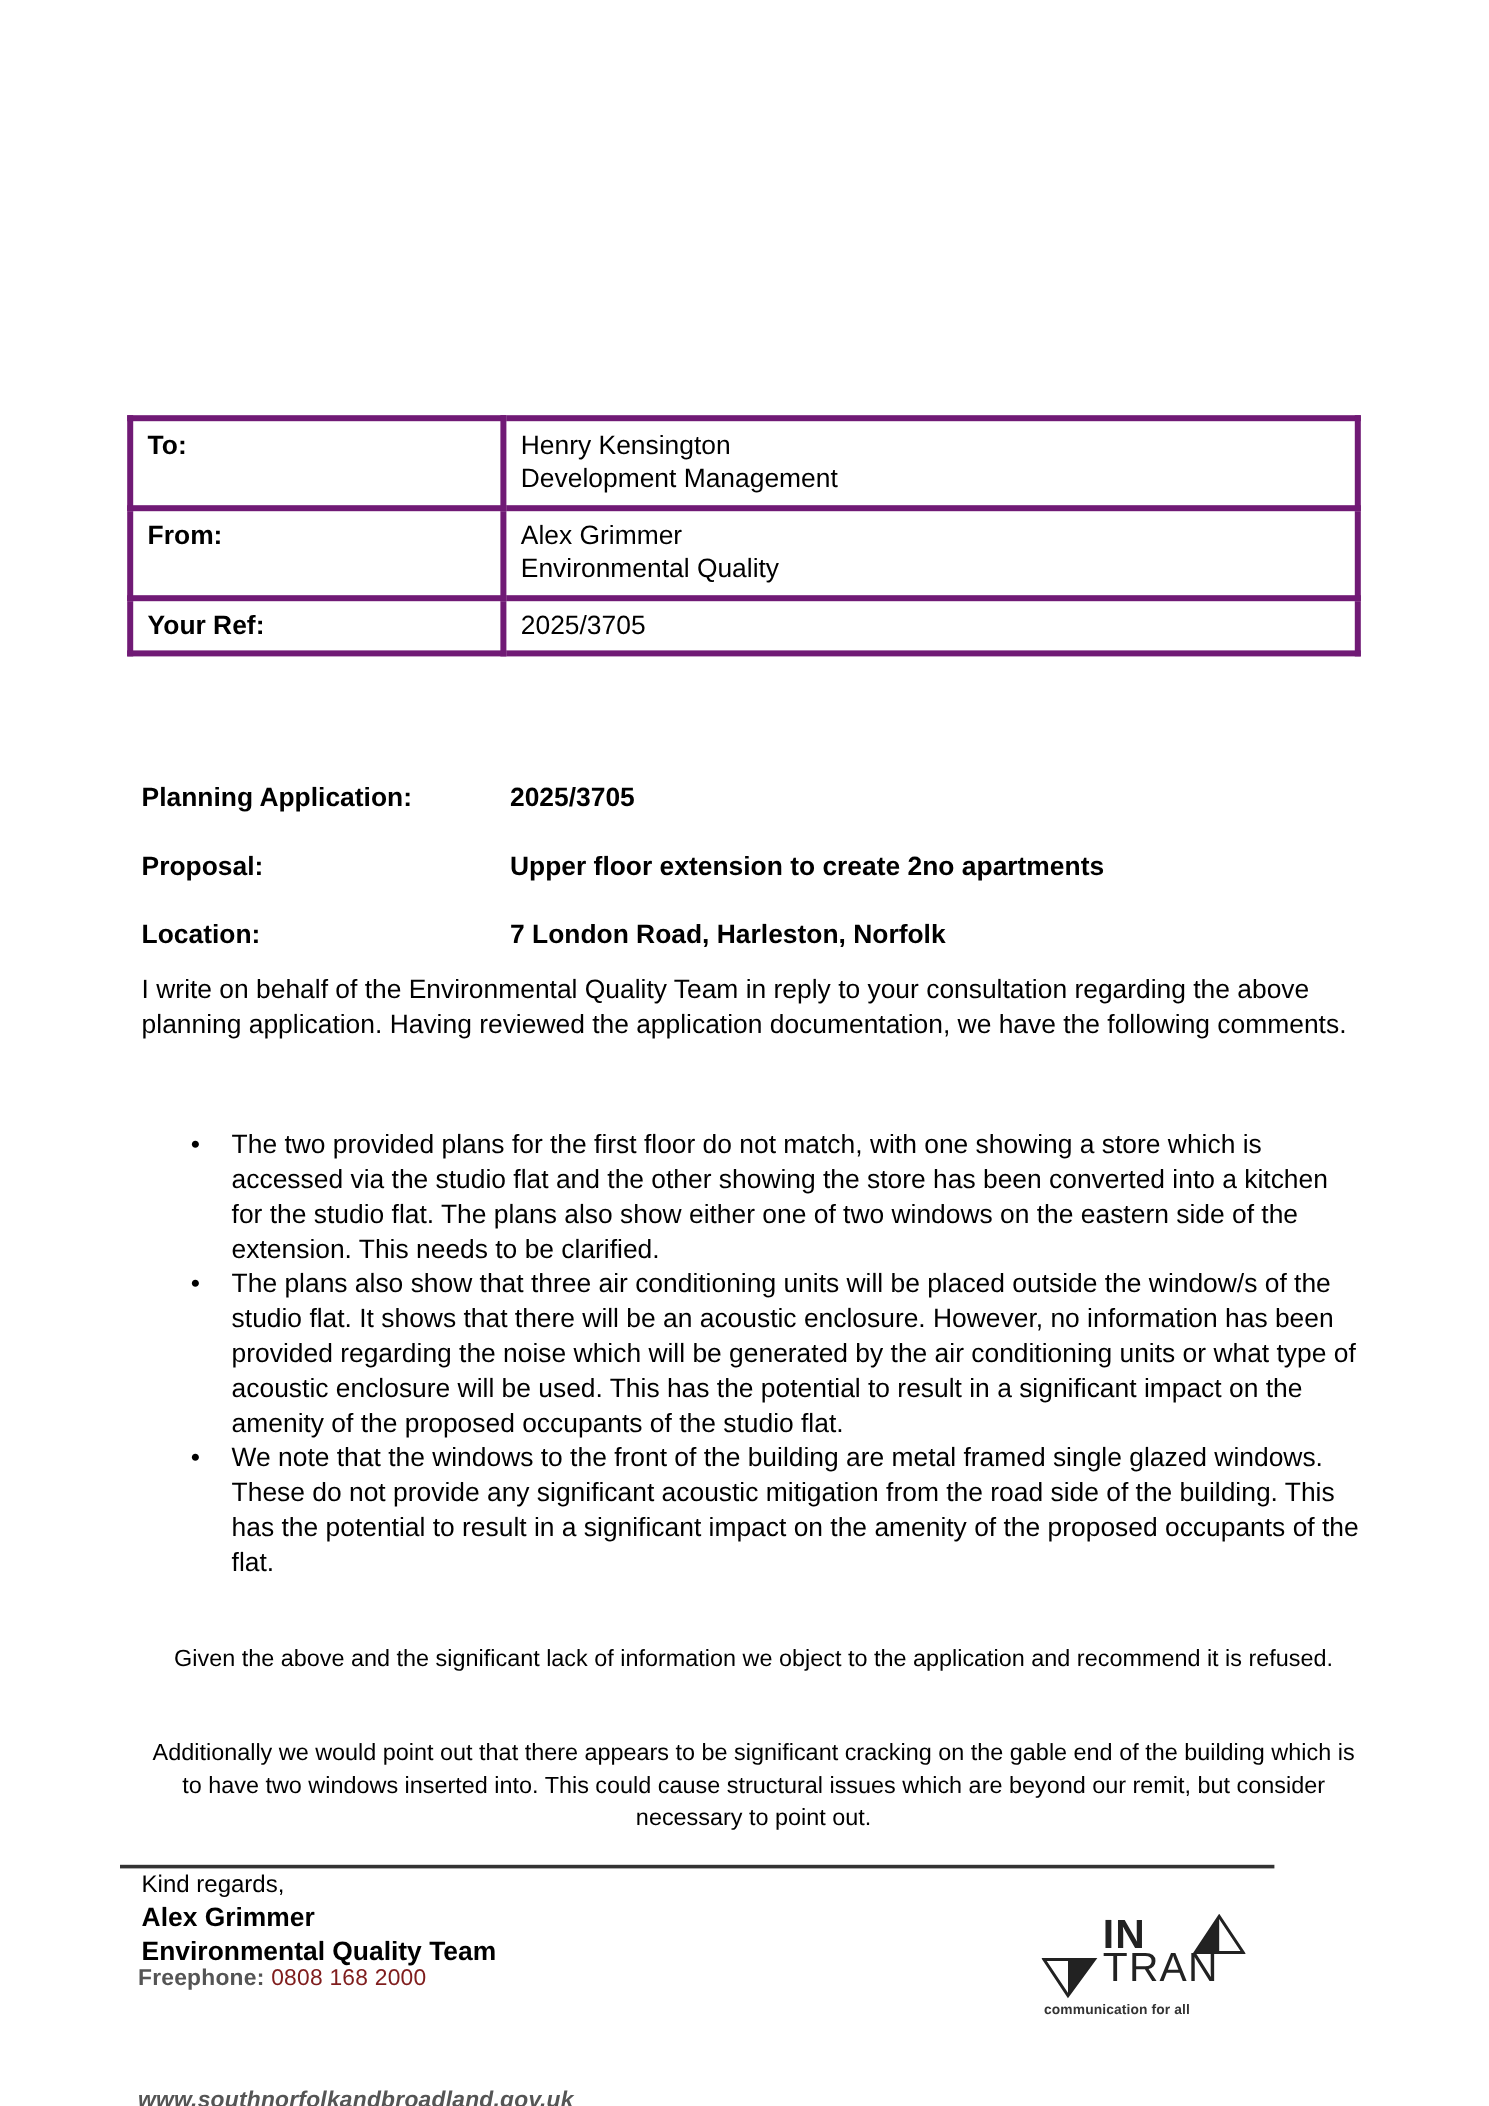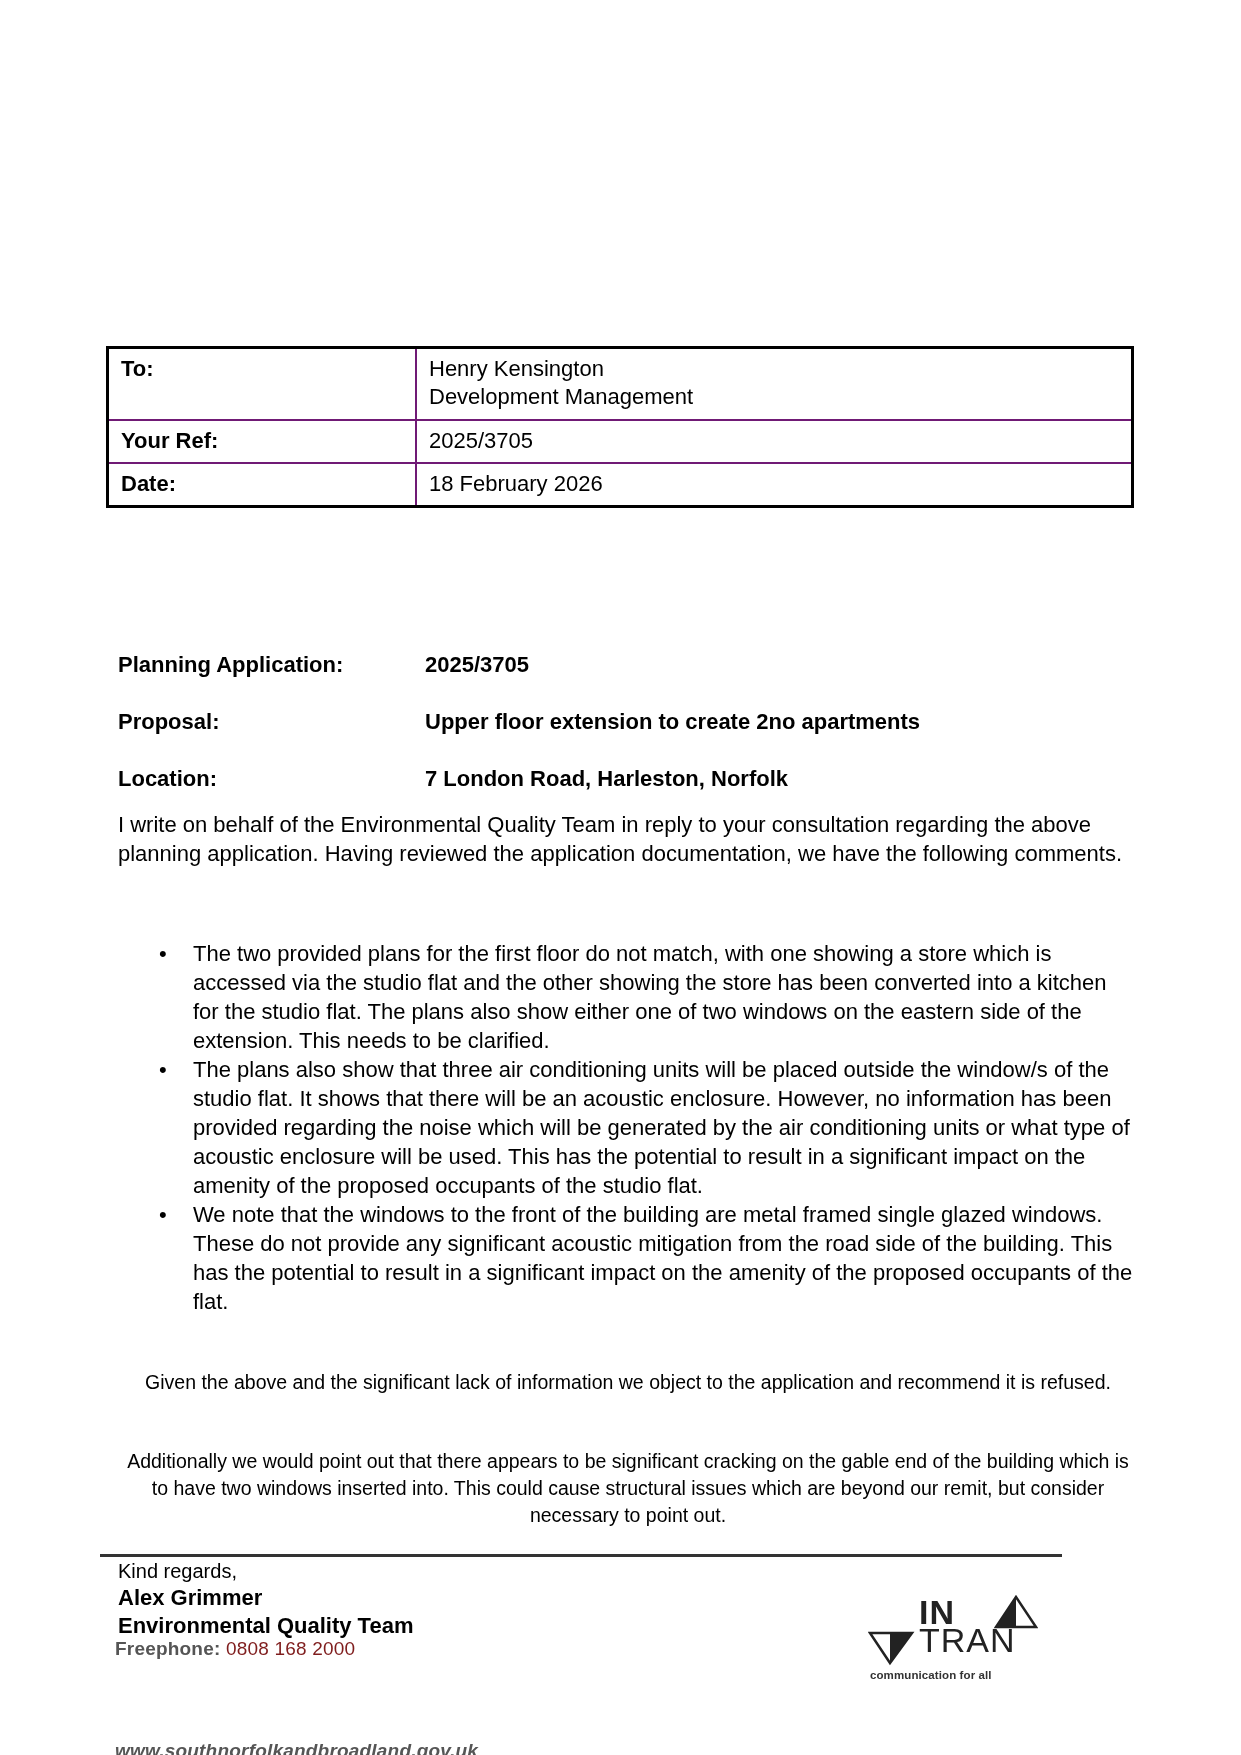--- a/index.html
+++ b/index.html
@@ -5,21 +5,21 @@
     html, body { margin: 0; padding: 0; background: #ffffff; }
     body {
       width: 1241px; height: 1755px; position: relative; overflow: hidden;
       font-family: "Liberation Sans", sans-serif; color: #000;
     }
     .memo-table {
       position: absolute; left: 106px; top: 346px; width: 1028px;
       border-collapse: collapse; border: 3px solid #000;
       font-size: 22px; line-height: 28px;
     }
-    .memo-table td { border: 2px solid #701a75; vertical-align: top; padding: 6px 12px 6px 12px; }
+    .memo-table td { border: 5px solid #701a75; vertical-align: top; padding: 6px 12px 6px 12px; }
     .memo-table td.lbl { width: 282px; font-weight: bold; }
     .memo-table tr.tall td { height: 58px; }
     .memo-table tr.short td { height: 29px; }
     .memo-table tr.thick-top td { border-top: 2px solid #000; }
 
     .heading-block { position: absolute; left: 118px; width: 1000px; font-size: 22px; font-weight: bold; }
     .heading-row { position: absolute; left: 0; height: 28px; line-height: 28px; white-space: nowrap; }
     .heading-row .hlabel { position: absolute; left: 0; }
     .heading-row .hvalue { position: absolute; left: 307px; }
 
@@ -48,27 +48,30 @@
 
 <table class="memo-table">
   <tbody>
     <tr class="tall">
       <td class="lbl">To:</td>
       <td>
         <div>Henry Kensington</div>
         <div>Development Management</div>
       </td>
     </tr>
+    <tr class="tall thick-top">
+      <td class="lbl">From:</td>
+      <td>
+        <div>Alex Grimmer</div>
+        <div>Environmental Quality</div>
+      </td>
+    </tr>
     <tr class="short">
       <td class="lbl">Your Ref:</td>
       <td>2025/3705</td>
-    </tr>
-    <tr class="short thick-top">
-      <td class="lbl">Date:</td>
-      <td>18 February 2026</td>
     </tr>
   </tbody>
 </table>
 
 <div class="heading-block" style="top:651px;">
   <div class="heading-row" style="top:0;">
     <span class="hlabel">Planning Application:</span>
     <span class="hvalue">2025/3705</span>
   </div>
   <div class="heading-row" style="top:57px;">

